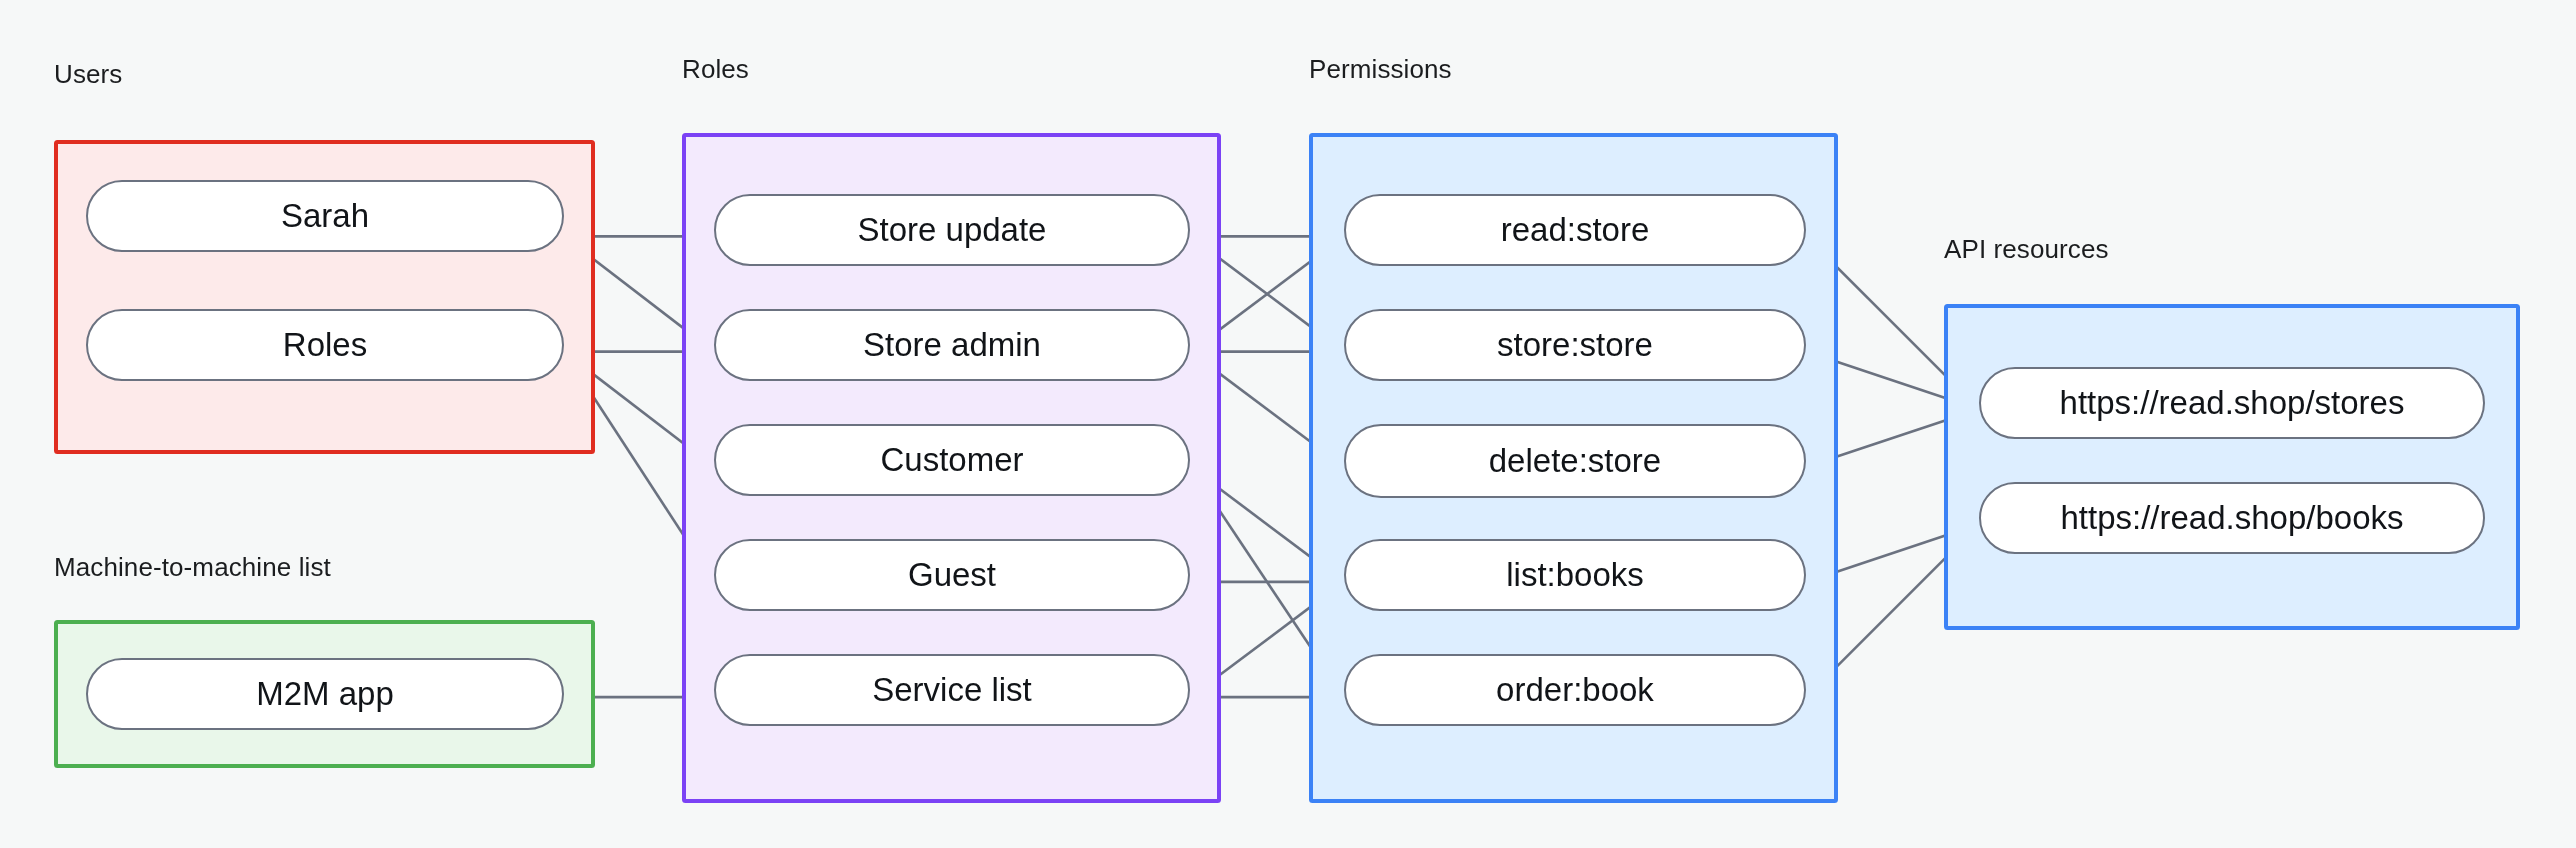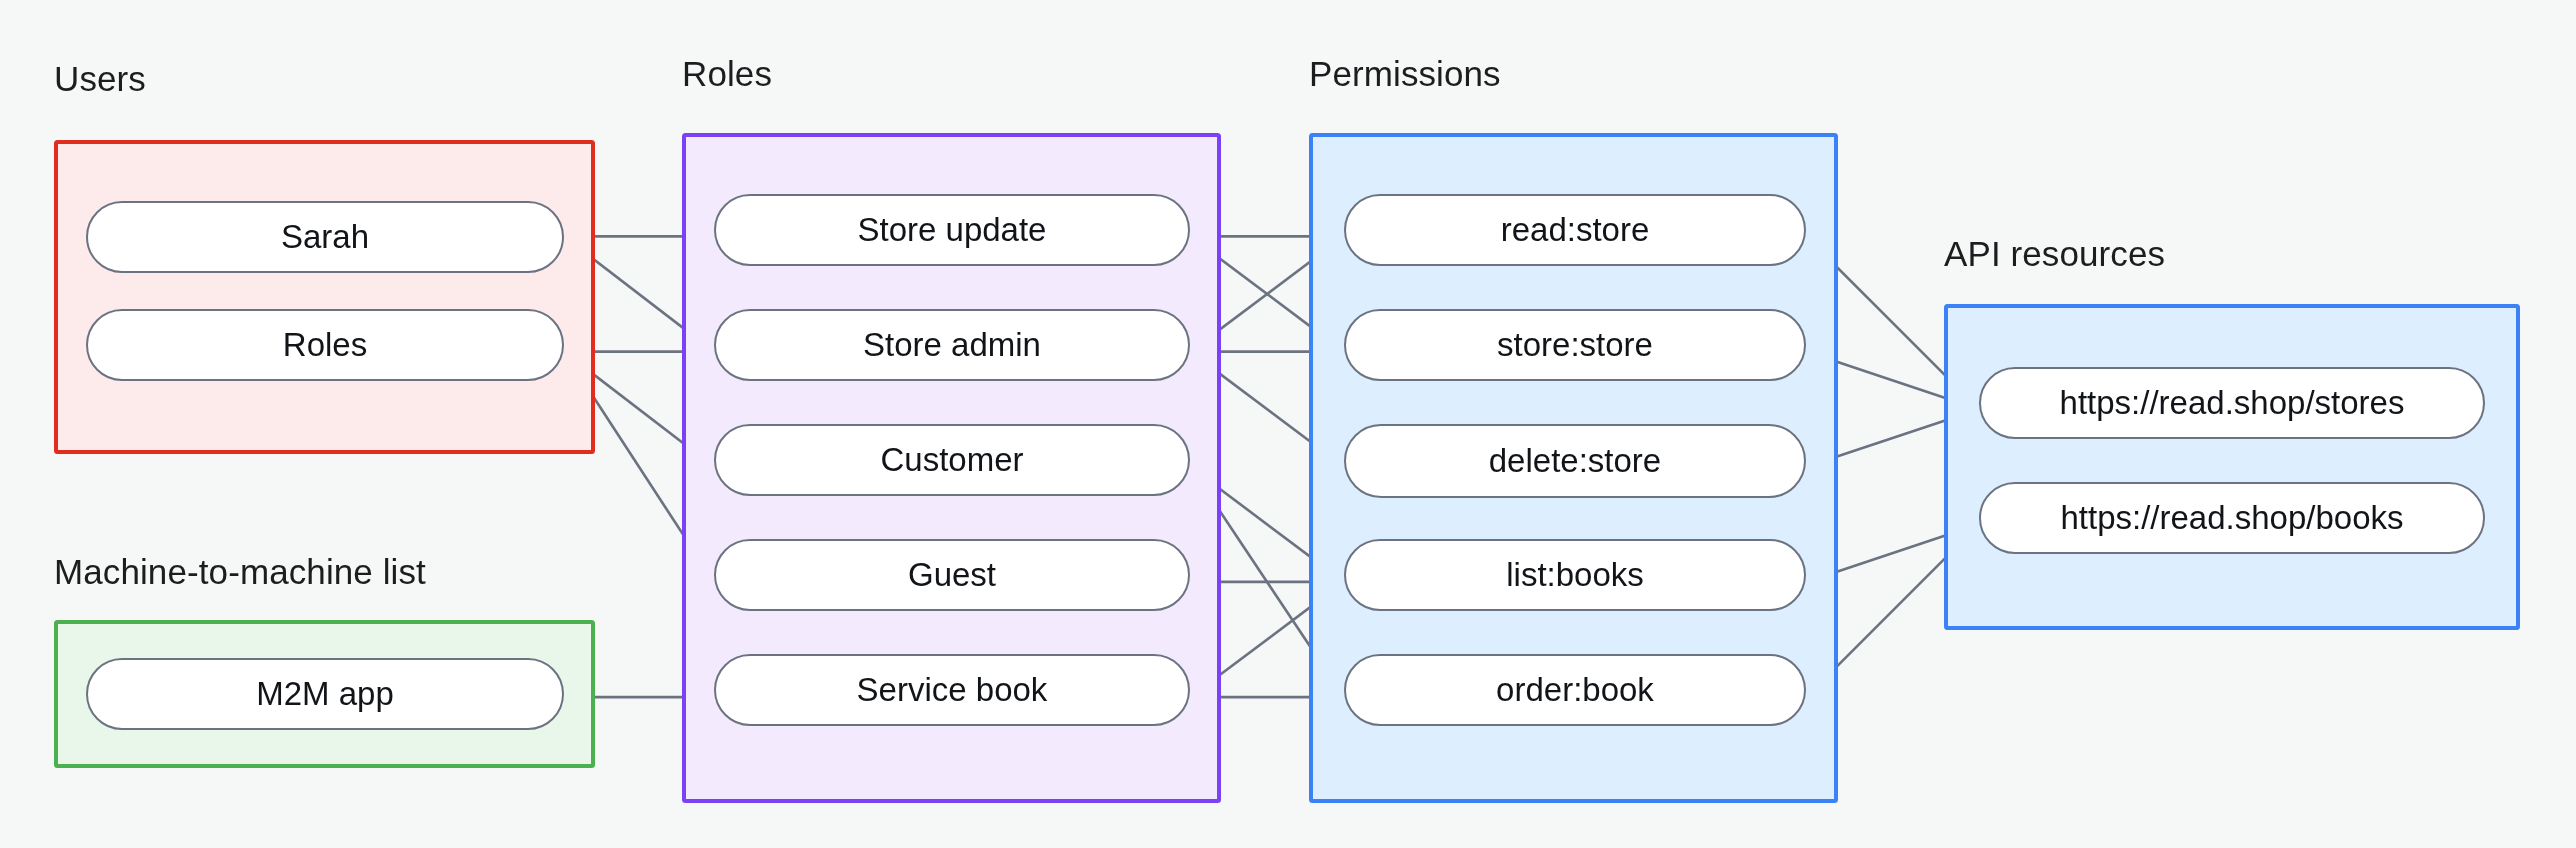--- a/index.html
+++ b/index.html
@@ -6,21 +6,21 @@
   body{
     width:2576px;height:848px;
     background:#f6f8f8;
     font-family:"Liberation Sans", sans-serif;
     overflow:hidden;
   }
   #stage{position:relative;width:2576px;height:848px;}
   svg#wires{position:absolute;left:0;top:0;width:2576px;height:848px;}
   .grp-title{
     position:absolute;
-    font-size:35px;
+    font-size:26px;
     color:#1b1d1f;
     white-space:nowrap;
     letter-spacing:0.1px;
   }
   .grp-box{
     position:absolute;
     box-sizing:border-box;
     border-width:4.4px;
     border-style:solid;
     border-radius:3.5px;
@@ -74,32 +74,32 @@
       <circle cx="1540" cy="403" r="10" fill="#6b7280"></circle>
       <circle cx="1540" cy="535" r="10" fill="#6b7280"></circle>
       <circle cx="1540" cy="667" r="10" fill="#6b7280"></circle>
       <circle cx="1540" cy="799" r="10" fill="#6b7280"></circle>
       <circle cx="2268" cy="469" r="10" fill="#6b7280"></circle>
       <circle cx="2268" cy="601" r="10" fill="#6b7280"></circle>
     </svg>
   <div id="groups-layer">
       <div class="grp-title" style="left: 54px; top: 59px;">Users</div>
       <div class="grp-box" style="left: 54px; top: 140px; width: 541px; height: 314px; border-color: rgb(224, 45, 32); background: rgb(253, 234, 234);"></div>
-      <div class="node" style="left: 86px; top: 201px; width: 478px; height: 72px; border-color: rgb(107, 114, 128);">Sarah</div>
+      <div class="node" style="left: 86px; top: 180px; width: 478px; height: 72px; border-color: rgb(107, 114, 128);">Sarah</div>
       <div class="node" style="left: 86px; top: 309px; width: 478px; height: 72px; border-color: rgb(107, 114, 128);">Roles</div>
       <div class="grp-title" style="left: 54px; top: 552px;">Machine-to-machine list</div>
       <div class="grp-box" style="left: 54px; top: 620px; width: 541px; height: 148px; border-color: rgb(76, 175, 80); background: rgb(233, 247, 234);"></div>
       <div class="node" style="left: 86px; top: 658px; width: 478px; height: 72px; border-color: rgb(107, 114, 128);">M2M app</div>
       <div class="grp-title" style="left: 682px; top: 54px;">Roles</div>
       <div class="grp-box" style="left: 682px; top: 133px; width: 539px; height: 670px; border-color: rgb(123, 66, 245); background: rgb(243, 234, 253);"></div>
       <div class="node" style="left: 714px; top: 194px; width: 476px; height: 72px; border-color: rgb(107, 114, 128);">Store update</div>
       <div class="node" style="left: 714px; top: 309px; width: 476px; height: 72px; border-color: rgb(107, 114, 128);">Store admin</div>
       <div class="node" style="left: 714px; top: 424px; width: 476px; height: 72px; border-color: rgb(107, 114, 128);">Customer</div>
       <div class="node" style="left: 714px; top: 539px; width: 476px; height: 72px; border-color: rgb(107, 114, 128);">Guest</div>
-      <div class="node" style="left: 714px; top: 654px; width: 476px; height: 72px; border-color: rgb(107, 114, 128);">Service book</div>
+      <div class="node" style="left: 714px; top: 654px; width: 476px; height: 72px; border-color: rgb(107, 114, 128);">Service list</div>
       <div class="grp-title" style="left: 1309px; top: 54px;">Permissions</div>
       <div class="grp-box" style="left: 1309px; top: 133px; width: 529px; height: 670px; border-color: rgb(59, 130, 246); background: rgb(221, 238, 255);"></div>
       <div class="node" style="left: 1344px; top: 194px; width: 462px; height: 72px; border-color: rgb(107, 114, 128); text-align: center;">read:store</div>
       <div class="node" style="left: 1344px; top: 309px; width: 462px; height: 72px; border-color: rgb(107, 114, 128);">store:store</div>
       <div class="node" style="left: 1344px; top: 424px; width: 462px; height: 74px; border-color: rgb(107, 114, 128);">delete:store</div>
       <div class="node" style="left: 1344px; top: 539px; width: 462px; height: 72px; border-color: rgb(107, 114, 128);">list:books</div>
       <div class="node" style="left: 1344px; top: 654px; width: 462px; height: 72px; border-color: rgb(107, 114, 128);">order:book</div>
       <div class="grp-title" style="left: 1944px; top: 234px;">API resources</div>
       <div class="grp-box" style="left: 1944px; top: 304px; width: 576px; height: 326px; border-color: rgb(59, 130, 246); background: rgb(221, 238, 255);"></div>
       <div class="node" style="left: 1979px; top: 367px; width: 506px; height: 72px; border-color: rgb(107, 114, 128);">https://read.shop/stores</div>

